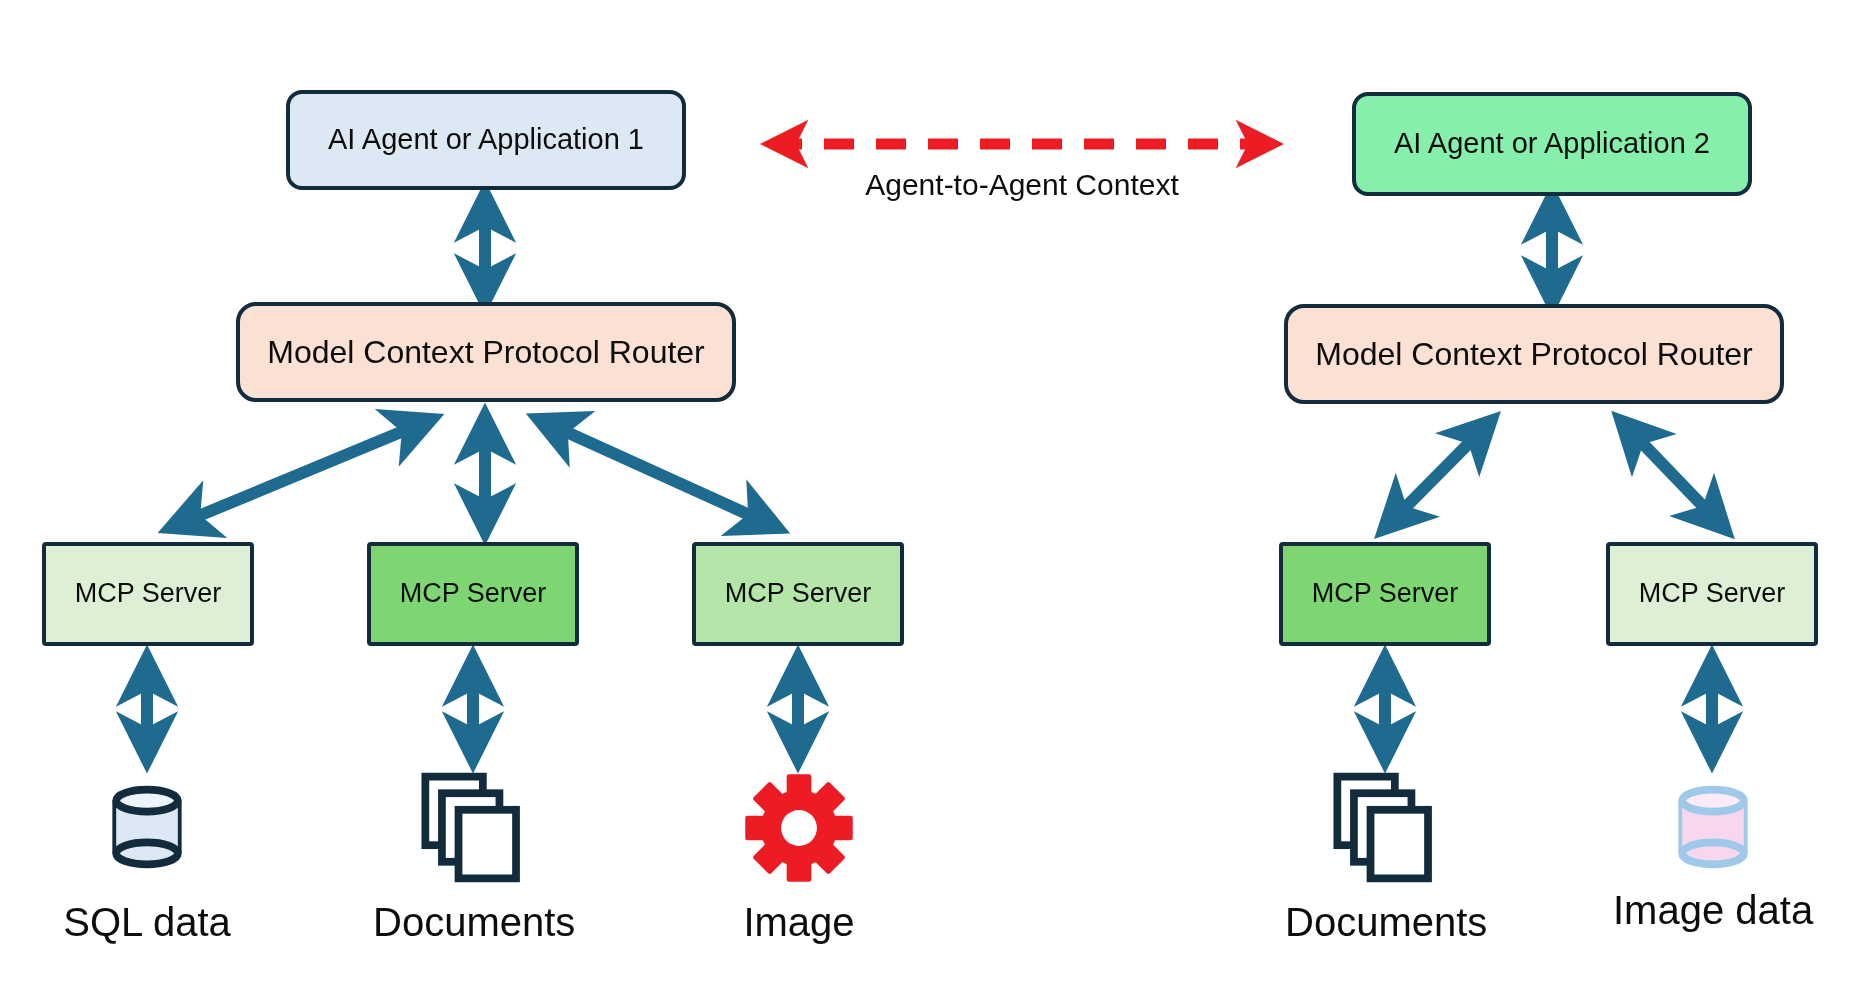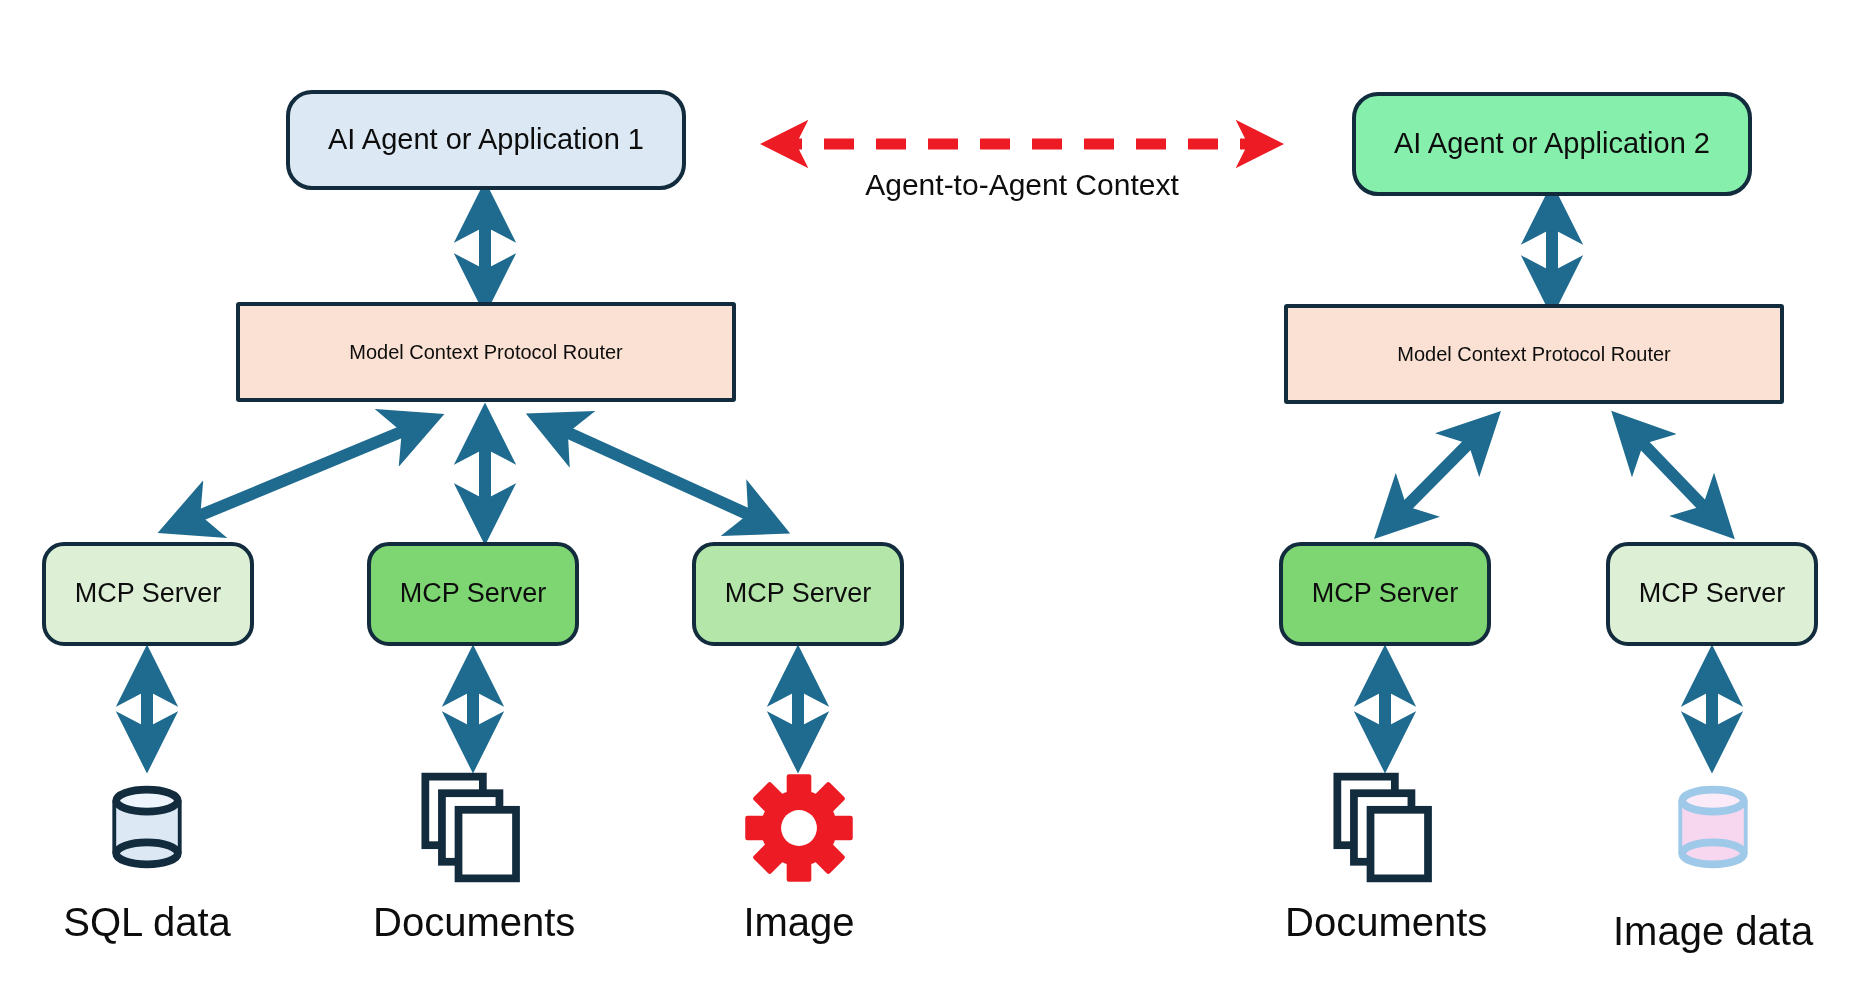--- a/index.html
+++ b/index.html
@@ -15,23 +15,23 @@
   .node {
     position: absolute;
     display: flex; align-items: center; justify-content: center;
     border: 4px solid #122b3d;
     border-radius: 14px;
     color: #0d0d0d;
     text-align: center;
     line-height: 1.15;
     white-space: nowrap;
   }
-  .agent      { font-size: 29px; border-radius: 26px; }
-  .router     { font-size: 20px; border-radius: 3px; }
-  .mcp        { font-size: 27px; border-radius: 22px; }
+  .agent      { font-size: 29px; border-radius: 16px; }
+  .router     { font-size: 32px; border-radius: 20px; }
+  .mcp        { font-size: 27px; border-radius: 4px; }
 
   .icon-wrap  { position: absolute; display: flex; align-items: center; justify-content: center; }
   .caption {
     position: absolute; text-align: center;
     font-size: 40px; color: #0d0d0d; white-space: nowrap;
   }
   .a2a-label {
     position: absolute; font-size: 30px; color: #0d0d0d; white-space: nowrap; text-align: center;
   }
 </style>
@@ -181,21 +181,21 @@
 
   <div class="icon-wrap" style="left:1658px; top:772px; width:110px; height:110px;">
     <svg viewBox="0 0 100 100" width="110" height="110">
       <path d="M22,26 L22,74" stroke="#9ec9e8" stroke-width="7" fill="none"></path>
       <path d="M78,26 L78,74" stroke="#9ec9e8" stroke-width="7" fill="none"></path>
       <rect x="22" y="26" width="56" height="48" fill="#f6d7ef"></rect>
       <ellipse cx="50" cy="74" rx="28" ry="10" fill="#f6d7ef" stroke="#9ec9e8" stroke-width="7"></ellipse>
       <ellipse cx="50" cy="26" rx="28" ry="10" fill="#fbeaf7" stroke="#9ec9e8" stroke-width="7"></ellipse>
     </svg>
   </div>
-  <div class="caption" style="left:1613px; top:909px; width:200px;">
+  <div class="caption" style="left:1613px; top:888px; width:200px;">
     <span>Image data</span>
   </div>
 
   <div class="a2a-label" style="left:772px; top:168px; width:500px;">
     <span>Agent-to-Agent Context</span>
   </div>
 
 </div>
 
 </body></html>

